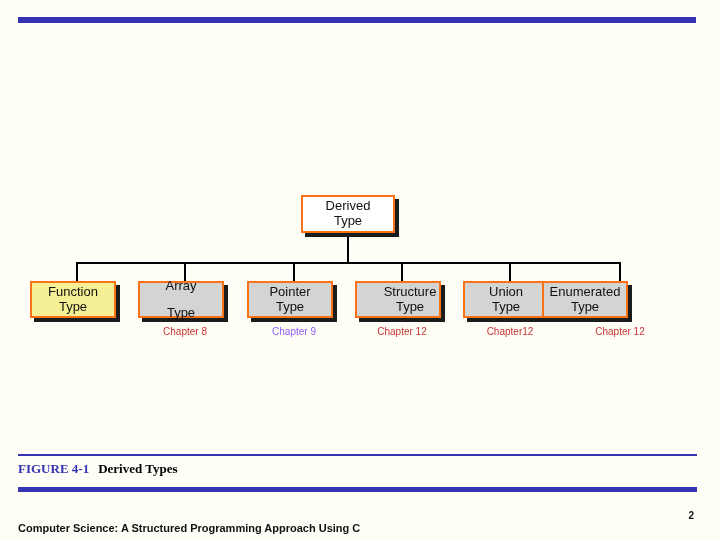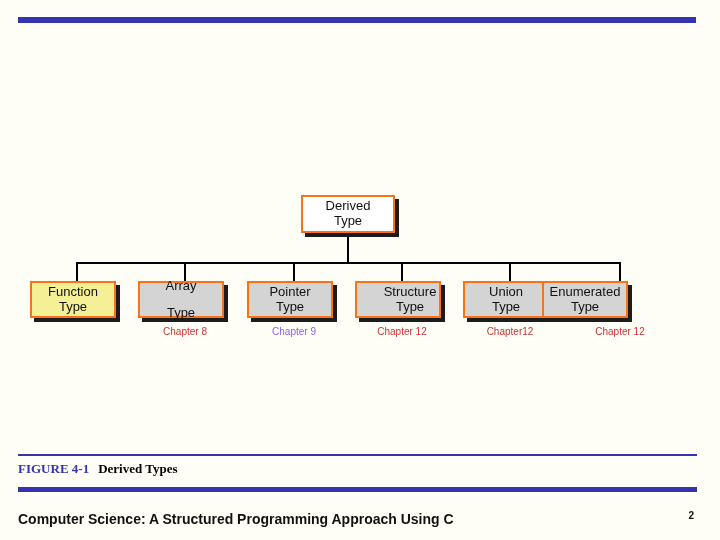--- a/index.html
+++ b/index.html
@@ -51,22 +51,22 @@
   .caption{
     position:absolute;left:18px;top:461px;
     font-family:"Liberation Serif", serif;
     font-weight:bold;font-size:13px;
     white-space:nowrap;
   }
   .fig-title{color:#000;margin-left:9px;}
 
   
   .footer-text{
-    position:absolute;left:18px;top:511px;
-    font-size:14px;font-weight:bold;color:#111;
+    position:absolute;left:18px;top:522px;
+    font-size:11px;font-weight:bold;color:#111;
   }
   .page-num{
     position:absolute;right:26px;top:510px;
     font-size:10px;font-weight:bold;color:#111;
   }
 </style>
 </head>
 <body>
 
 <div class="slide">

